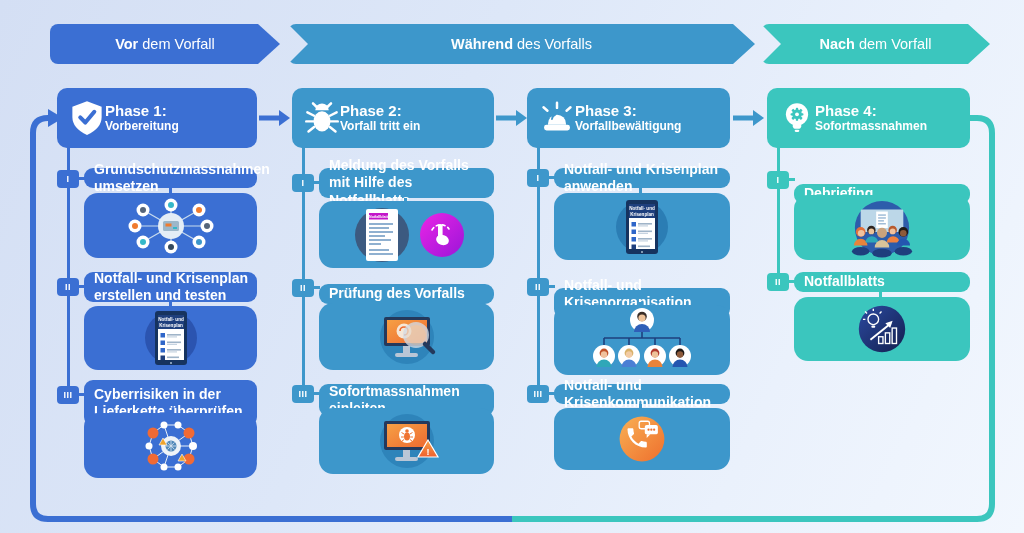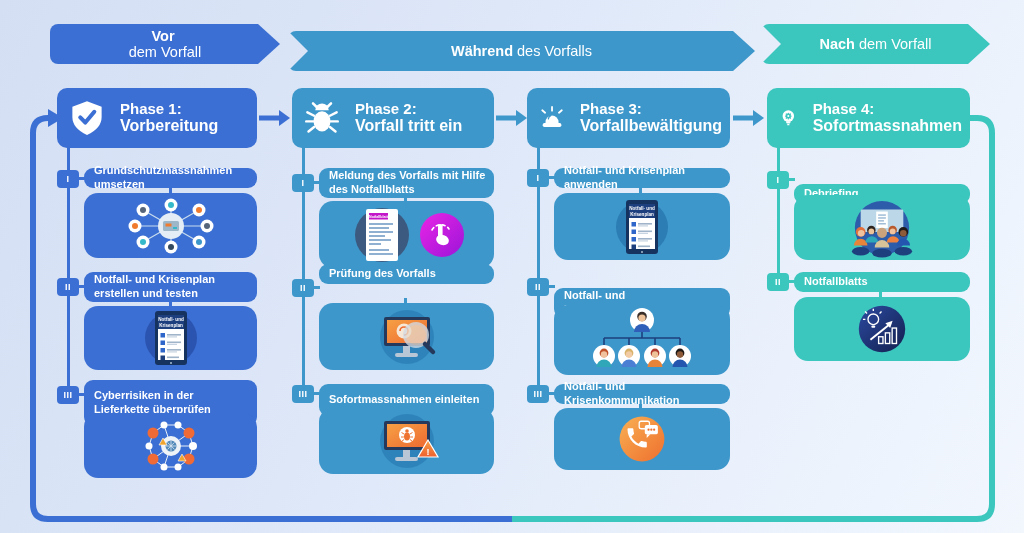--- a/index.html
+++ b/index.html
@@ -16,51 +16,51 @@
   .banner b{margin-right:4px;}
   .banner.point{clip-path:polygon(0 0,calc(100% - 22px) 0,100% 50%,calc(100% - 22px) 100%,0 100%);}
   .banner.notch{clip-path:polygon(0 0,calc(100% - 22px) 0,100% 50%,calc(100% - 22px) 100%,0 100%,20px 50%);}
 
   
   #loopsvg{position:absolute;left:0;top:0;z-index:0;}
 
   
   .col{position:absolute;top:88px;z-index:2;}
   .pheader{position:absolute;top:0;left:0;right:0;height:60px;border-radius:10px;
-    display:flex;align-items:center;gap:15px;padding:0 8px 0 12px;color:#fff;box-sizing:border-box;}
+    display:flex;align-items:center;gap:0;padding:0 8px 0 12px;color:#fff;box-sizing:border-box;}
   .htitle{font-size:15px;font-weight:bold;line-height:1.15;}
-  .hsub{font-size:16px;font-weight:bold;line-height:1.15;}
+  .hsub{font-size:12px;font-weight:bold;line-height:1.15;}
   .vline{position:absolute;left:10px;width:3px;}
   .badge{position:absolute;left:0;width:22px;height:18px;border-radius:4px;color:#fff;
     font-weight:bold;font-size:9px;letter-spacing:.5px;display:flex;align-items:center;justify-content:center;}
   .badge::after{content:'';position:absolute;left:22px;top:7px;width:6px;height:3px;background:inherit;}
   .pill{position:absolute;left:27px;right:0;border-radius:9px;color:#fff;font-weight:bold;
-    font-size:11px;line-height:1.25;padding:3px 6px 3px 10px;display:flex;align-items:center;box-sizing:border-box;}
+    font-size:14px;line-height:1.25;padding:3px 6px 3px 10px;display:flex;align-items:center;box-sizing:border-box;}
   .drop{position:absolute;left:112px;width:3px;}
   .card{position:absolute;left:27px;right:0;border-radius:14px;display:flex;
     align-items:center;justify-content:center;overflow:hidden;}
 
   .harrow{position:absolute;top:109px;z-index:2;}
 </style>
 </head>
 <body>
 
 <div id="canvas">
 
   <svg id="loopsvg" width="1024" height="533">
     <path d="M 512 519 H 48 Q 33 519 33 504 V 133 Q 33 118 48 118 H 50" fill="none" stroke="#3b6fd3" stroke-width="6"></path>
     <polygon points="48,109 63,118 48,127" fill="#3b6fd3"></polygon>
     <path d="M 966 118 H 977 Q 992 118 992 133 V 504 Q 992 519 977 519 H 512" fill="none" stroke="#3bc6be" stroke-width="6"></path>
   </svg>
 
-  <div class="banner bg1 point" style="left:50px;width:230px;flex-direction:column;">
+  <div class="banner bg1 point" style="left:50px;width:230px;">
     <b>Vor</b>
     <span>dem Vorfall</span>
   </div>
-  <div class="banner bg2 notch" style="left:288px;width:467px;margin-top:7px;">
+  <div class="banner bg2 notch" style="left:288px;width:467px;">
     <b>Während</b>
     <span>des Vorfalls</span>
   </div>
   <div class="banner bg4 notch" style="left:761px;width:229px;">
     <b>Nach</b>
     <span>dem Vorfall</span>
   </div>
 
   <svg class="harrow" style="left:259px" width="32" height="18">
     <rect x="0" y="6.5" width="21" height="5" fill="#3b6fd3"></rect>
@@ -239,21 +239,21 @@
             <rect x="37" y="49" width="24" height="2"></rect>
         </g>
         <circle cx="110" cy="31" r="22" fill="url(#mg1)"></circle>
         <path d="M100 26 a10 10 0 0 1 17 -1" fill="none" stroke="#fff" stroke-width="1.6" stroke-linecap="round" stroke-dasharray="3 3"></path>
         <rect x="106" y="20" width="4.6" height="15" rx="2.3" fill="#fff"></rect>
         <ellipse cx="110.5" cy="36" rx="6.5" ry="5" fill="#fff" transform="rotate(18 110.5 36)"></ellipse>
       </svg>
     </div>
 
     <div class="badge bg2" style="top:191px">II</div>
-    <div class="pill bg2" style="top:176px;height:20px">Prüfung des Vorfalls</div>
+    <div class="pill bg2" style="top:196px;height:20px">Prüfung des Vorfalls</div>
     <div class="drop bg2" style="top:210px;height:5px"></div>
     <div class="card bg2" style="top:215px;height:67px">
       <svg width="130" height="62" viewBox="0 0 130 62">
         <defs>
           <linearGradient id="og1" x1="0" y1="0" x2="1" y2="1">
             <stop offset="0" stop-color="#f6a045"></stop>
               <stop offset="1" stop-color="#ee6a30"></stop>
           </linearGradient>
         </defs>
         <circle cx="65" cy="31" r="27" fill="#2e84ba"></circle>

